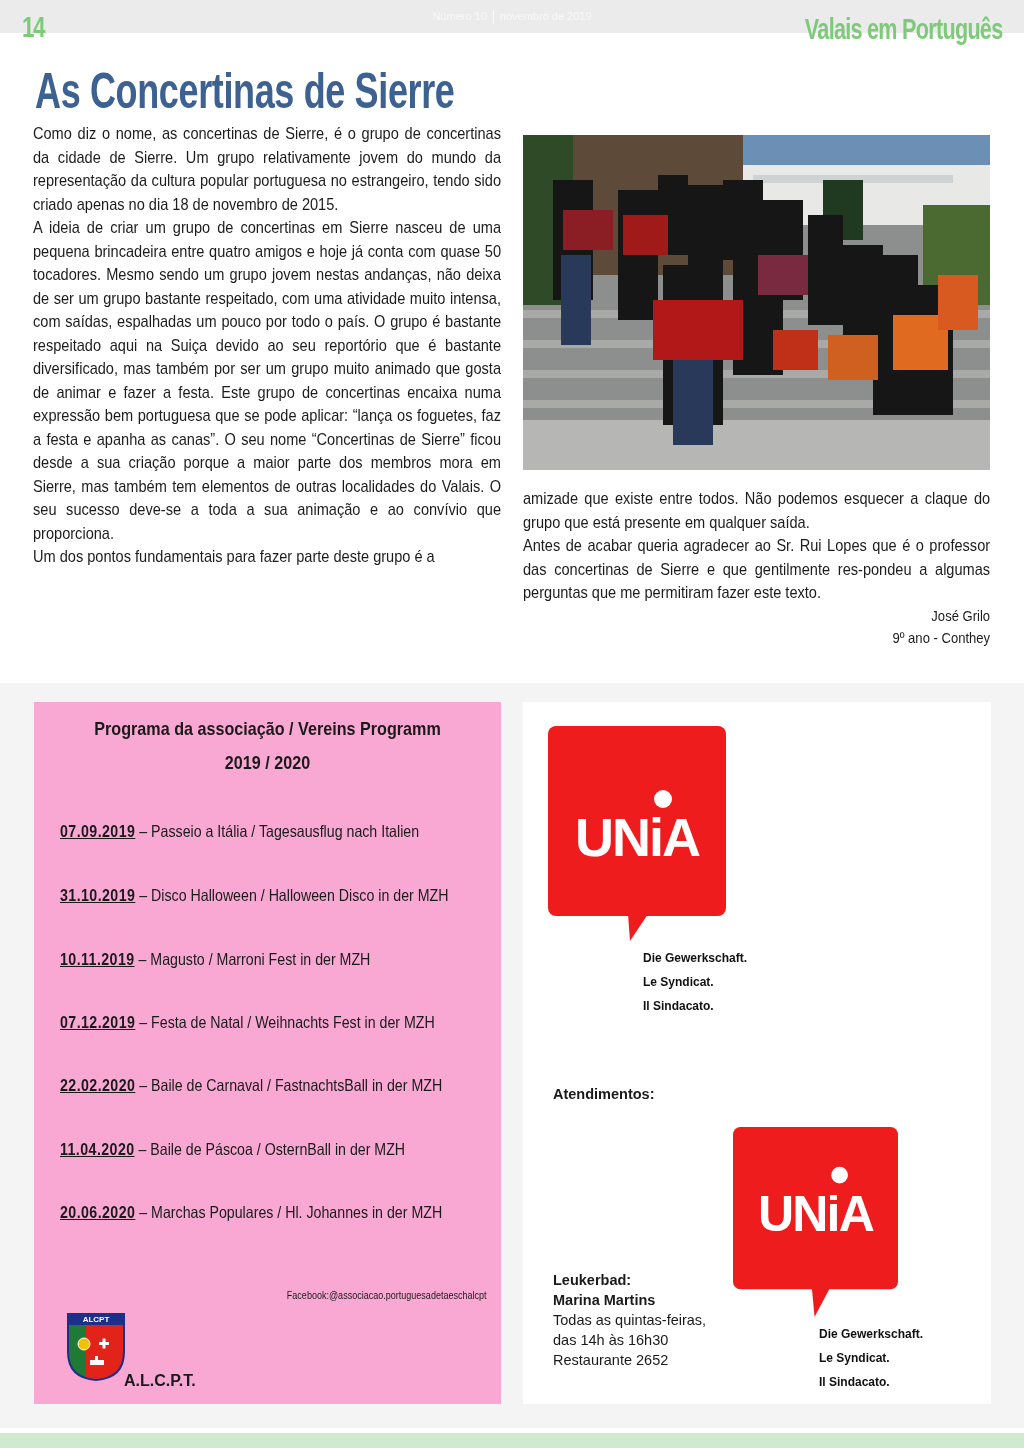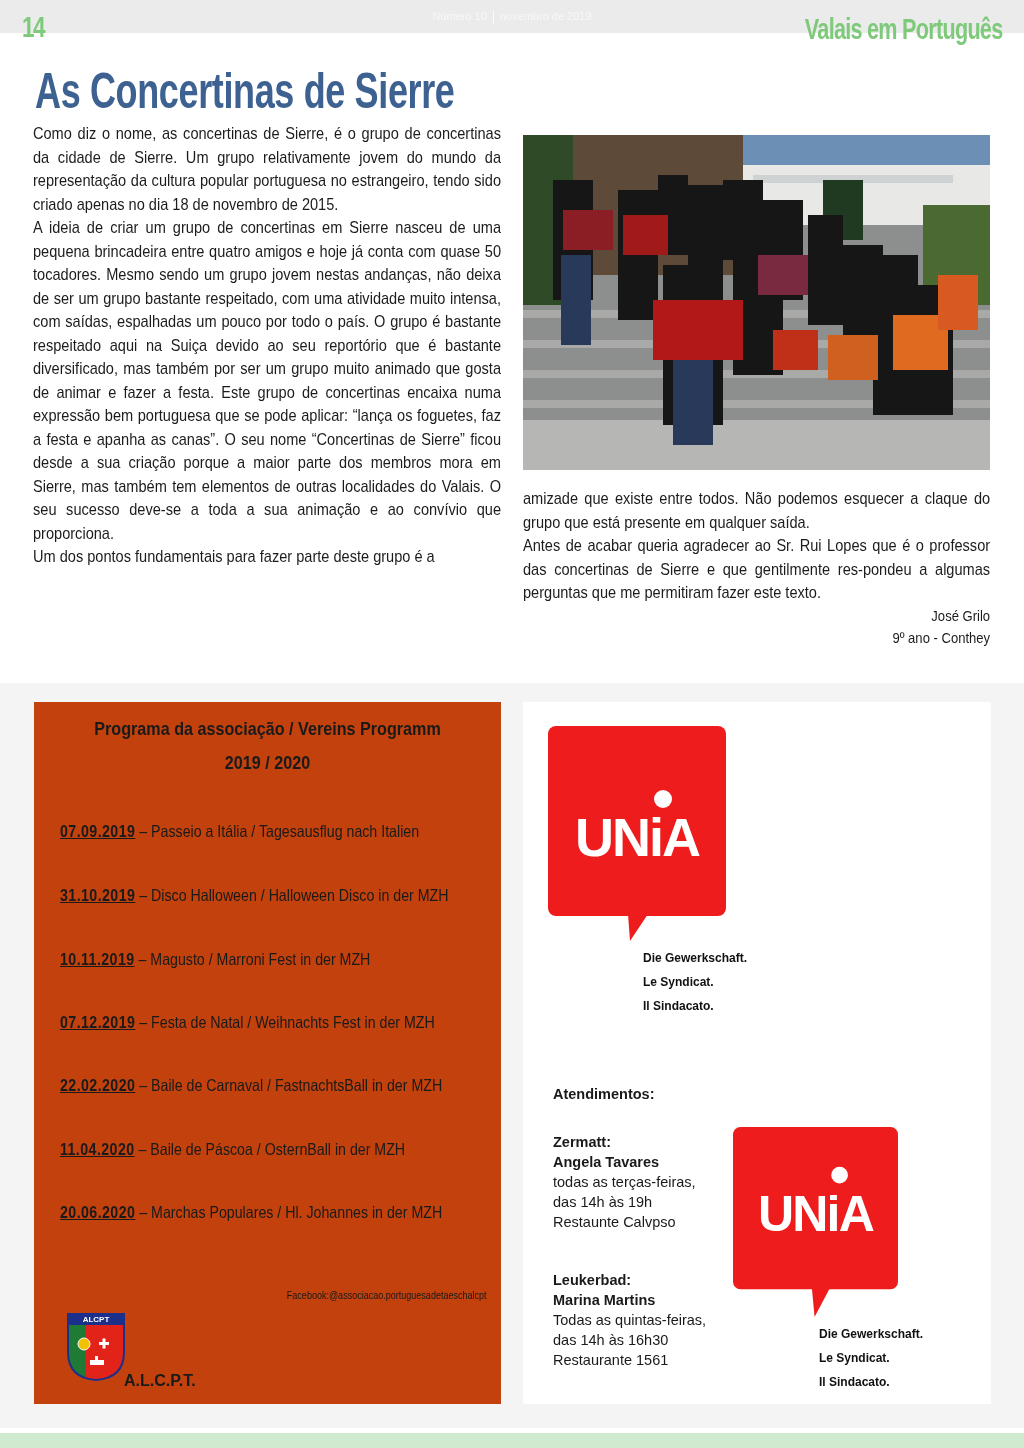--- a/index.html
+++ b/index.html
@@ -20,21 +20,21 @@
   .col-left p, .col-right p { margin: 0; }
   .col-right { position: absolute; left: 523px; top: 487px; width: 519px; }
   .signature { text-align: right; font-size: 14.5px; line-height: 22px; }
 
   .photo { position: absolute; left: 523px; top: 135px; width: 467px; height: 335px; overflow: hidden; background: #6a6e74; }
 
   
   .lower-bg { position: absolute; left: 0; top: 683px; width: 1024px; height: 745px; background: #f4f4f4; }
   .green-bar { position: absolute; left: 0; top: 1433px; width: 1024px; height: 15px; background: #d0ead0; }
 
-  .program-card { position: absolute; left: 34px; top: 702px; width: 467px; height: 702px; background: #c2410c; }
+  .program-card { position: absolute; left: 34px; top: 702px; width: 467px; height: 702px; background: #f9a8d4; }
   .program-title { position: absolute; left: 0; width: 100%; text-align: center; font-weight: bold; font-size: 19px; color: #1a1a1a; transform: scaleX(0.85); }
   .program-title.t1 { top: 16px; }
   .program-title.t2 { top: 50px; }
   .event { position: absolute; left: 26px; font-size: 16.5px; color: #1a1a1a; white-space: nowrap; transform: scaleX(0.86); transform-origin: left top; }
   .event .date { font-weight: bold; text-decoration: underline; letter-spacing: 0.5px; }
   .facebook { position: absolute; right: 14px; top: 587px; font-size: 11px; color: #1a1a1a; transform: scaleX(0.82); transform-origin: right top; }
   .crest { position: absolute; left: 32px; top: 610px; width: 60px; height: 70px; }
   .crest-label { position: absolute; left: 90px; top: 670px; font-weight: bold; font-size: 16px; color: #1a1a1a; }
 
   .unia-card { position: absolute; left: 523px; top: 702px; width: 468px; height: 702px; background: #ffffff; }
@@ -178,33 +178,26 @@
 
 
   <div class="slogan s1">
     <div>Die Gewerkschaft.</div>
     <div>Le Syndicat.</div>
     <div>Il Sindacato.</div>
   </div>
 
   <div class="atend-title">Atendimentos:</div>
 
-  <div class="office o1">
-    <div class="b">Zermatt:</div>
-    <div class="b">Angela Tavares</div>
-    <div>todas as terças-feiras,</div>
-    <div>das 14h às 19h</div>
-    <div>Restaunte Calvpso</div>
-  </div>
   <div class="office o2">
     <div class="b">Leukerbad:</div>
     <div class="b">Marina Martins</div>
     <div>Todas as quintas-feiras,</div>
     <div>das 14h às 16h30</div>
-    <div>Restaurante 1561</div>
+    <div>Restaurante 2652</div>
   </div>
 
   <svg class="unia-logo l2" viewBox="0 0 178 205">
     <rect x="0" y="0" width="178" height="175" rx="8" fill="#ee1c1c"></rect>
     <polygon points="85,173 105,173 88,205" fill="#ee1c1c"></polygon>
     <circle cx="115" cy="52" r="9" fill="#ffffff"></circle>
     <text x="89" y="112" text-anchor="middle" font-family="Liberation Sans, sans-serif" font-weight="bold" font-size="54" fill="#ffffff" letter-spacing="-2">UNiA</text>
   </svg>
 
   <div class="slogan s2">

